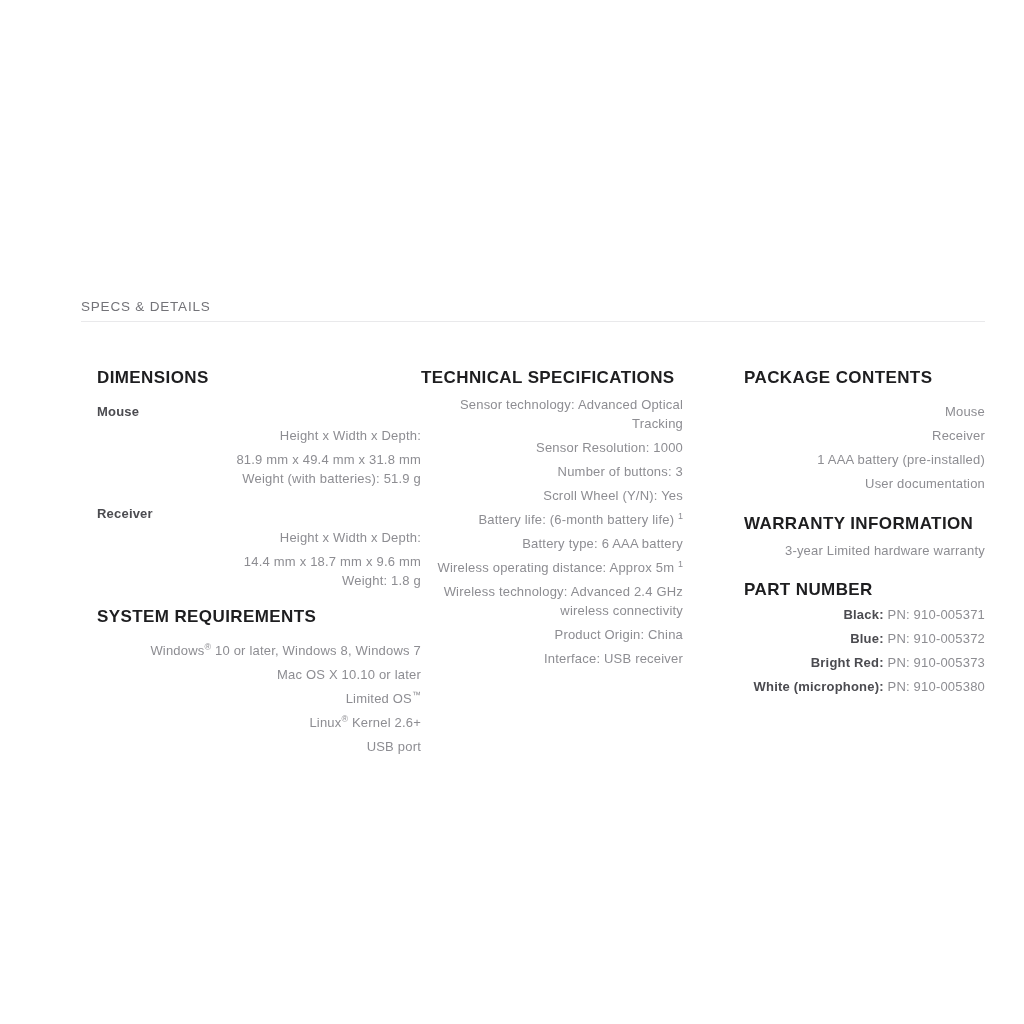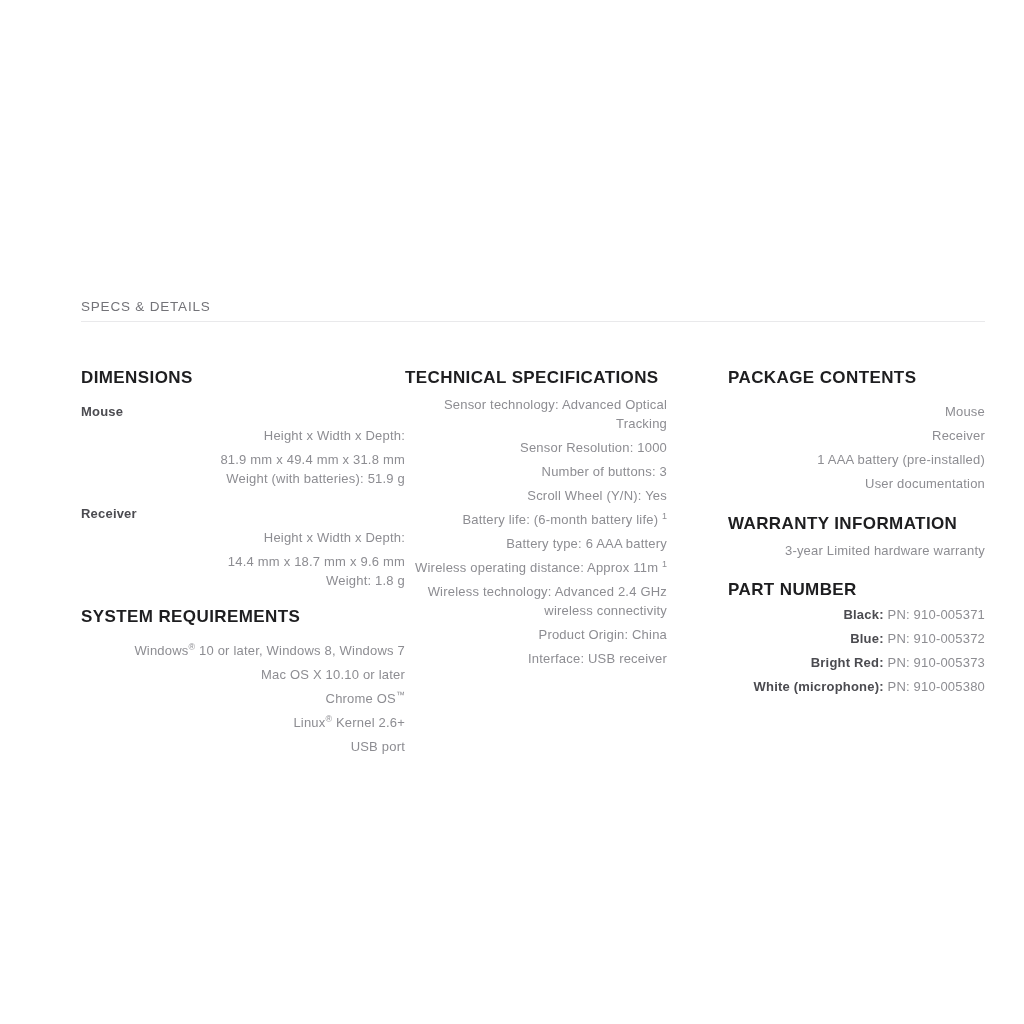--- a/index.html
+++ b/index.html
@@ -25,20 +25,21 @@
     display: inline-block;
   }
   .divider {
     border: none;
     border-top: 1px solid #e9e9eb;
     margin: 0 0 45px 0;
   }
   .columns {
     display: flex;
     align-items: flex-start;
+    margin-left: 16px;
   }
   .col1 { width: 324px; }
   .col2 { width: 323px; }
   .col3 { flex: 1; }
   .col2 p { max-width: 262px; }
   h2 {
     font-size: 17px;
     line-height: 22px;
     font-weight: 600;
     letter-spacing: 0.4px;
@@ -97,34 +98,34 @@
 
       <div class="group">
         <p class="sublabel">Receiver</p>
         <p class="line">Height x Width x Depth:</p>
         <p class="line"><span>14.4 mm x 18.7 mm x 9.6 mm</span><br><span>Weight: 1.8 g</span></p>
       </div>
 
       <h2>SYSTEM REQUIREMENTS</h2>
       <p class="line"><span>Windows</span><sup>®</sup><span> 10 or later, Windows 8, Windows 7</span></p>
       <p class="line">Mac OS X 10.10 or later</p>
-      <p class="line"><span>Chrome OS</span><sup>™</sup></p>
+      <p class="line"><span>Limited OS</span><sup>™</sup></p>
       <p class="line"><span>Linux</span><sup>®</sup><span> Kernel 2.6+</span></p>
       <p class="line">USB port</p>
     </div>
 
     <div class="col2">
       <h2 class="tight">TECHNICAL SPECIFICATIONS</h2>
       <p class="line">Sensor technology: Advanced Optical Tracking</p>
       <p class="line">Sensor Resolution: 1000</p>
       <p class="line">Number of buttons: 3</p>
       <p class="line">Scroll Wheel (Y/N): Yes</p>
       <p class="line"><span>Battery life: (6-month battery life) </span><sup>1</sup></p>
       <p class="line">Battery type: 6 AAA battery</p>
-      <p class="line"><span>Wireless operating distance: Approx 11m </span><sup>1</sup></p>
+      <p class="line"><span>Wireless operating distance: Approx 5m </span><sup>1</sup></p>
       <p class="line"><span>Wireless technology: Advanced 2.4 GHz</span><br><span>wireless connectivity</span></p>
       <p class="line">Product Origin: China</p>
       <p class="line">Interface: USB receiver</p>
     </div>
 
     <div class="col3">
       <h2>PACKAGE CONTENTS</h2>
       <p class="line">Mouse</p>
       <p class="line">Receiver</p>
       <p class="line">1 AAA battery (pre-installed)</p>

